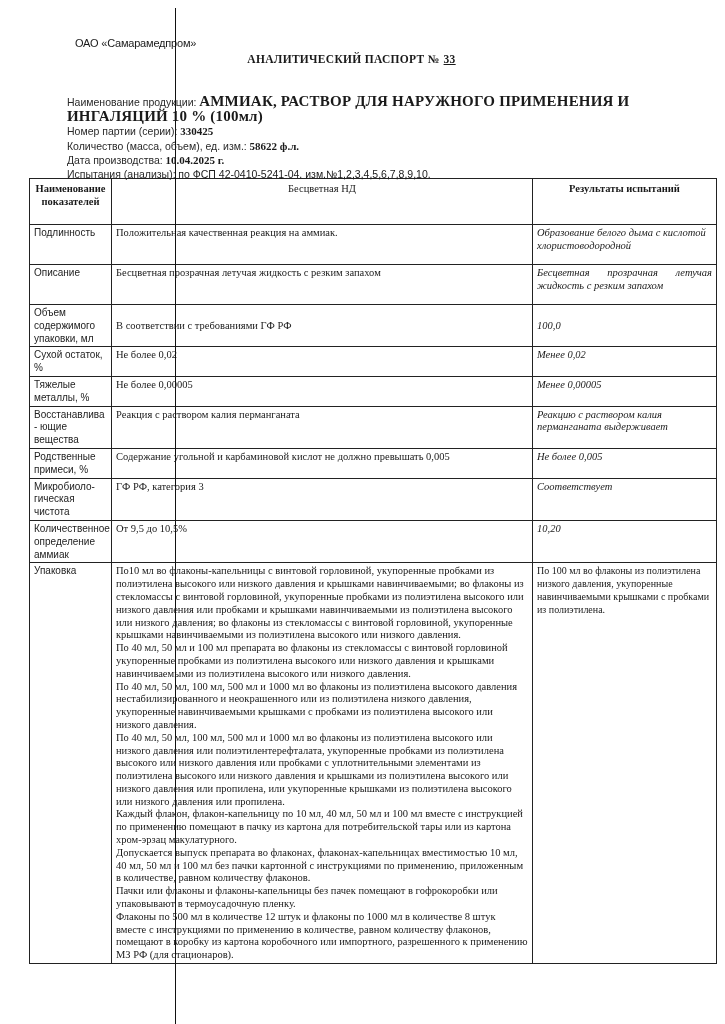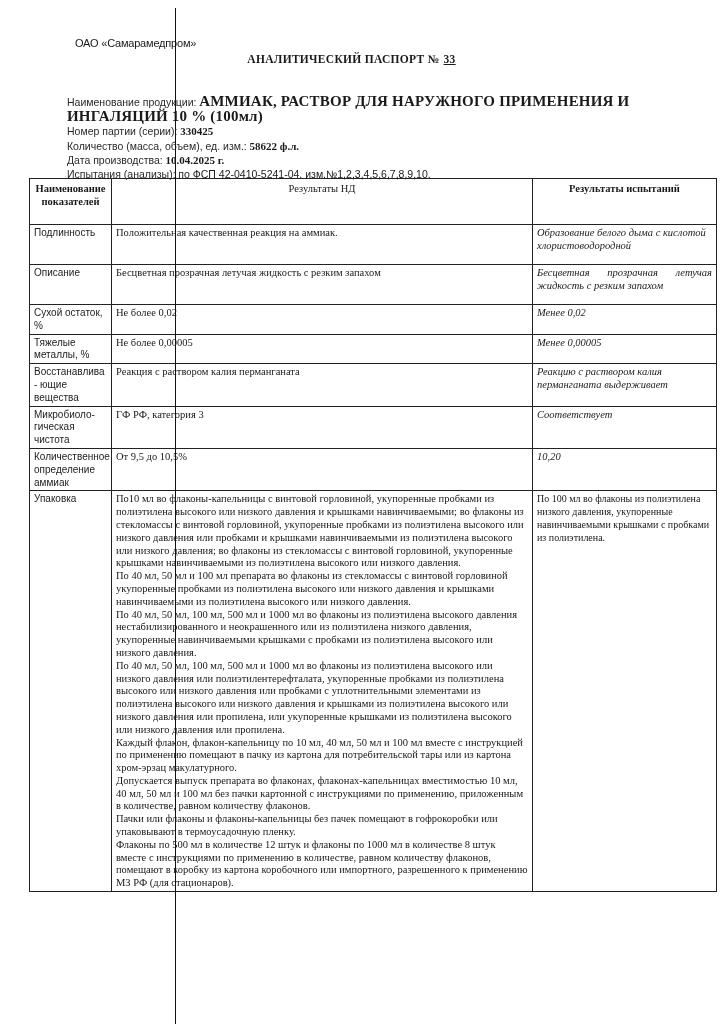--- a/index.html
+++ b/index.html
@@ -90,49 +90,59 @@
 
   <table class="spec">
     <colgroup>
         <col class="c1">
         <col class="c2">
         <col class="c3">
       </colgroup>
     <thead>
       <tr style="height:46px">
         <th>Наименование показателей</th>
-        <th style="font-weight:normal">Результаты НД</th>
+        <th style="font-weight:normal">Бесцветная НД</th>
         <th>Результаты испытаний</th>
       </tr>
     </thead>
     <tbody>
       <tr style="height:40px">
         <td class="c-name">Подлинность</td>
         <td class="c-req">Положительная качественная реакция на аммиак.</td>
         <td class="c-res">Образование белого дыма с кислотой хлористоводородной</td>
       </tr>
       <tr style="height:40px">
         <td class="c-name">Описание</td>
         <td class="c-req">Бесцветная прозрачная летучая жидкость с резким запахом</td>
         <td class="c-res just">Бесцветная прозрачная летучая жидкость с резким запахом</td>
+      </tr>
+      <tr style="height:40px">
+        <td class="c-name">Объем содержимого упаковки, мл</td>
+        <td class="c-req" style="vertical-align:middle">В соответствии с требованиями ГФ РФ</td>
+        <td class="c-res" style="vertical-align:middle">100,0</td>
       </tr>
       <tr style="height:29px">
         <td class="c-name">Сухой остаток, %</td>
         <td class="c-req">Не более 0,02</td>
         <td class="c-res">Менее 0,02</td>
       </tr>
       <tr style="height:29px">
         <td class="c-name">Тяжелые металлы, %</td>
         <td class="c-req">Не более 0,00005</td>
         <td class="c-res">Менее 0,00005</td>
       </tr>
       <tr style="height:40px">
         <td class="c-name">Восстанавлива - ющие вещества</td>
         <td class="c-req">Реакция с раствором калия перманганата</td>
         <td class="c-res">Реакцию с раствором калия перманганата выдерживает</td>
+      </tr>
+      <tr style="height:29px">
+        <td class="c-name">Родственные примеси, %</td>
+        <td class="c-req">Содержание угольной и карбаминовой кислот не должно превышать 0,005</td>
+        <td class="c-res">Не более 0,005</td>
       </tr>
       <tr style="height:40px">
         <td class="c-name">Микробиоло- гическая чистота</td>
         <td class="c-req">ГФ РФ, категория 3</td>
         <td class="c-res">Соответствует</td>
       </tr>
       <tr style="height:40px">
         <td class="c-name">Количественное определение аммиак</td>
         <td class="c-req">От 9,5 до 10,5%</td>
         <td class="c-res">10,20</td>

